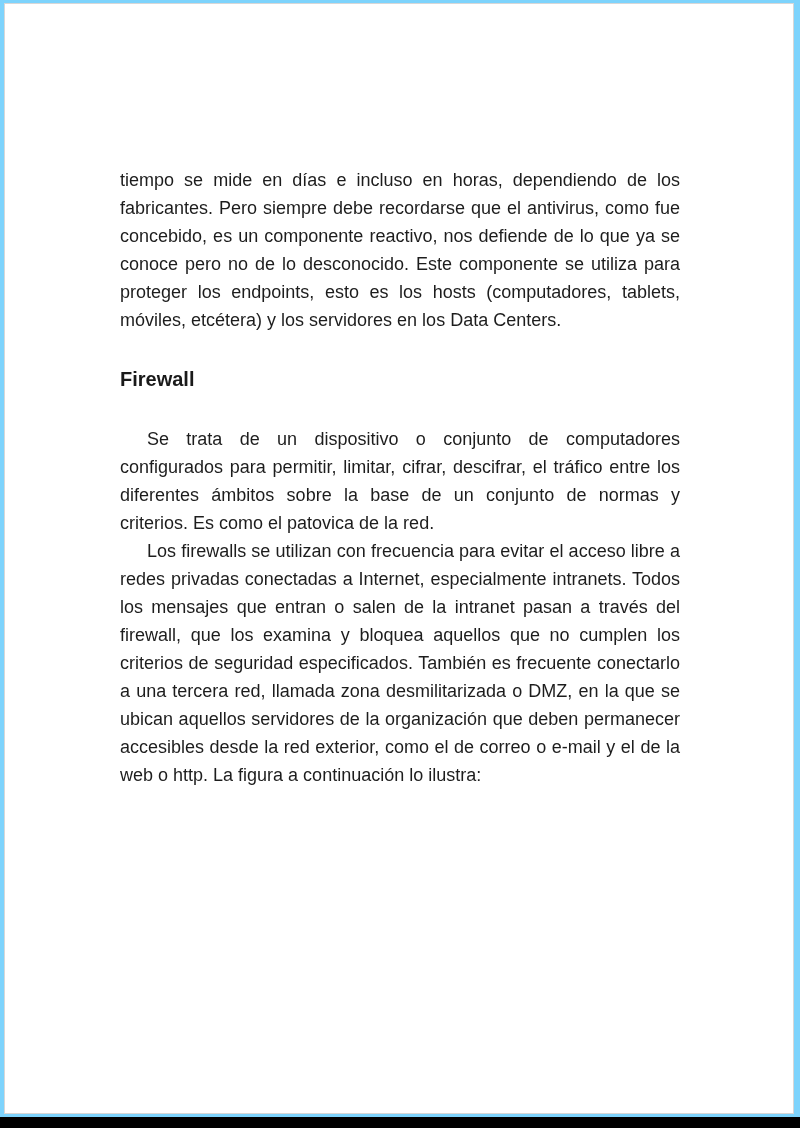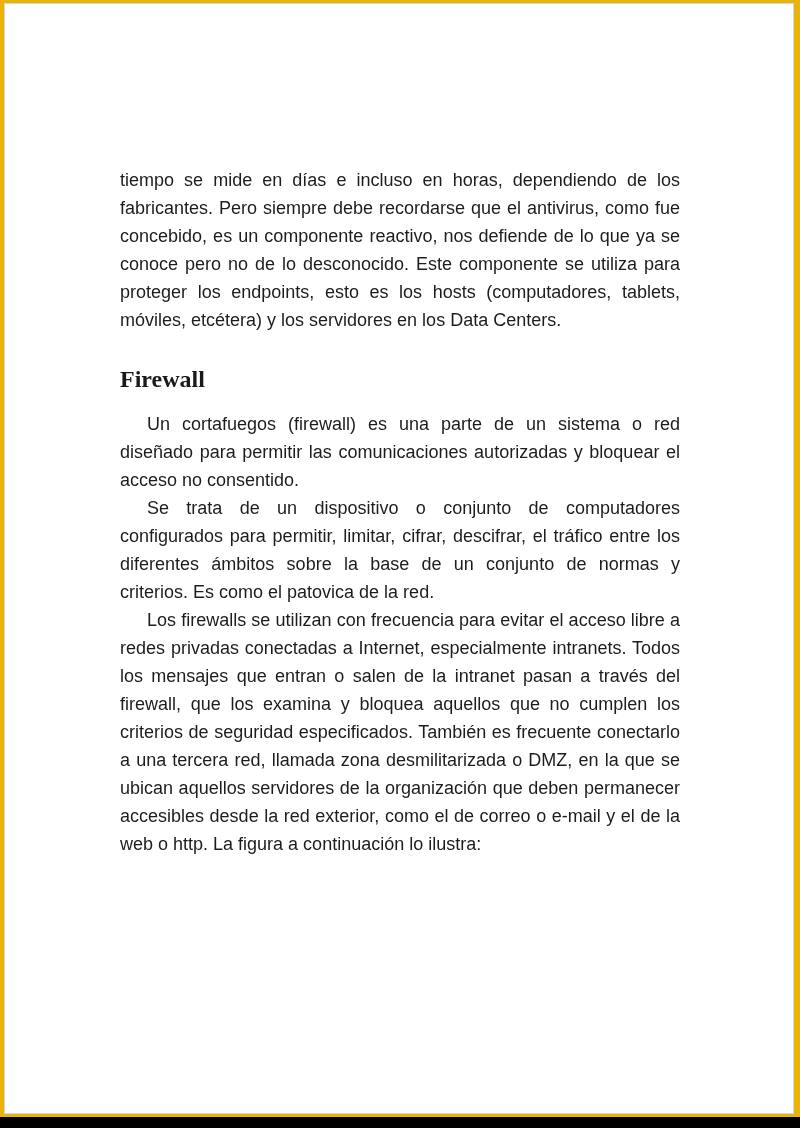--- a/index.html
+++ b/index.html
@@ -7,21 +7,21 @@
     width: 800px;
     height: 1128px;
     background: #ffffff;
     font-family: "Liberation Sans", "DejaVu Sans", sans-serif;
     overflow: hidden;
   }
   .viewport {
     position: relative;
     width: 800px;
     height: 1128px;
-    background: #eab308;
+    background: #7dd3fc;
   }
   .page-frame {
     position: absolute;
     left: 4px;
     top: 3px;
     width: 790px;
     height: 1111px;
     border: 1px solid #d7d7d7;
     background: #ffffff;
   }
@@ -35,28 +35,27 @@
     line-height: 28px;
     text-align: justify;
   }
   .content p {
     text-align: justify;
   }
   p.indented {
     text-indent: 27px;
   }
   h2.section-heading {
-    font-size: 24px;
+    font-size: 20px;
     line-height: 28px;
     font-weight: bold;
     color: #1a1a1a;
     text-align: left;
     margin-top: 31px;
-    margin-bottom: 17px;
-    font-family: Liberation Serif, serif;
+    margin-bottom: 32px;
   }
   .bottom-bar {
     position: absolute;
     left: 0;
     bottom: 0;
     width: 800px;
     height: 11px;
     background: #000000;
   }
 </style>
@@ -64,21 +63,20 @@
 <body>
 
 <div class="viewport">
   <div class="page-frame"></div>
 
   <div class="content">
     <p>tiempo se mide en días e incluso en horas, dependiendo de los fabricantes. Pero siempre debe recordarse que el antivirus, como fue concebido, es un componente reactivo, nos defiende de lo que ya se conoce pero no de lo desconocido. Este componente se utiliza para proteger los endpoints, esto es los hosts (computadores, tablets, móviles, etcétera) y los servidores en los Data Centers.</p>
 
     <h2 class="section-heading">Firewall</h2>
 
-    <p class="indented">Un cortafuegos (firewall) es una parte de un sistema o red diseñado para permitir las comunicaciones autorizadas y bloquear el acceso no consentido.</p>
 
     <p class="indented">Se trata de un dispositivo o conjunto de computadores configurados para permitir, limitar, cifrar, descifrar, el tráfico entre los diferentes ámbitos sobre la base de un conjunto de normas y criterios. Es como el patovica de la red.</p>
 
     <p class="indented">Los firewalls se utilizan con frecuencia para evitar el acceso libre a redes privadas conectadas a Internet, especialmente intranets. Todos los mensajes que entran o salen de la intranet pasan a través del firewall, que los examina y bloquea aquellos que no cumplen los criterios de seguridad especificados. También es frecuente conectarlo a una tercera red, llamada zona desmilitarizada o DMZ, en la que se ubican aquellos servidores de la organización que deben permanecer accesibles desde la red exterior, como el de correo o e-mail y el de la web o http. La figura a continuación lo ilustra:</p>
   </div>
 
   <div class="bottom-bar"></div>
 </div>
 
 </body></html>

